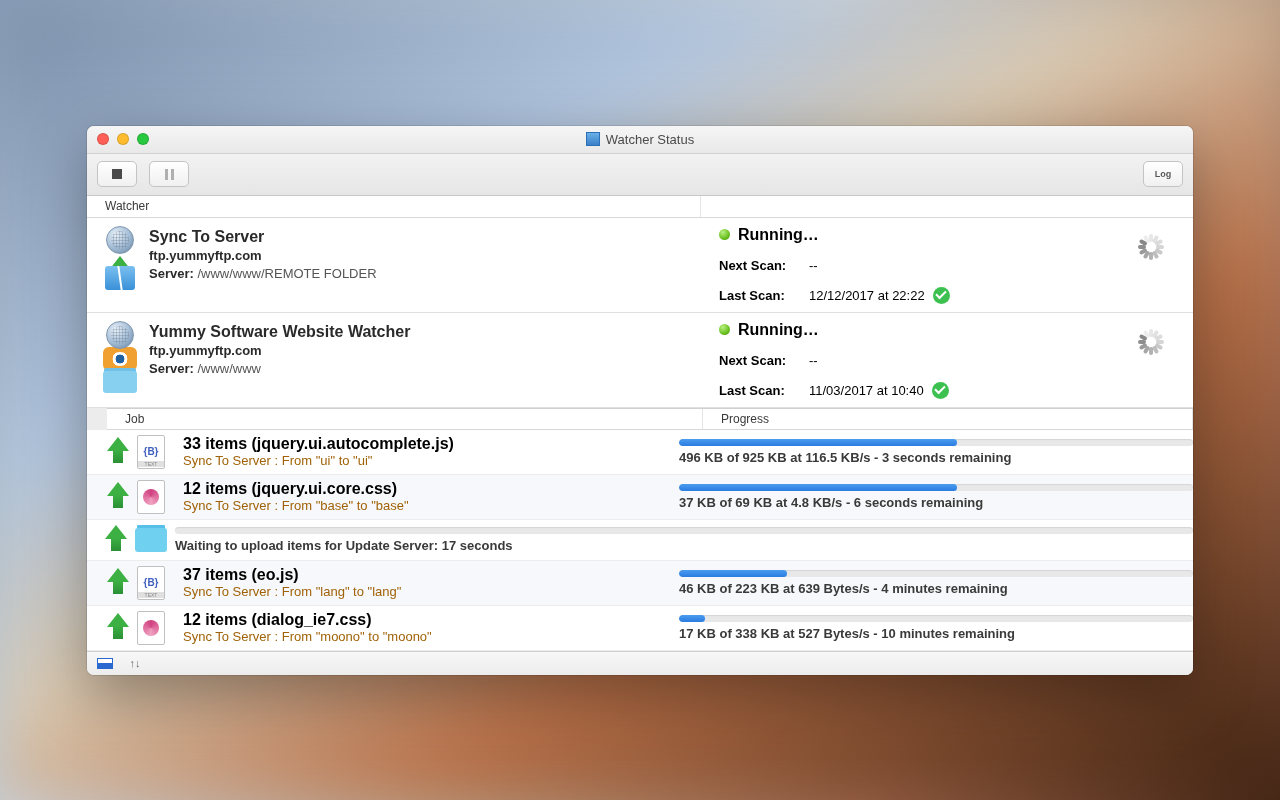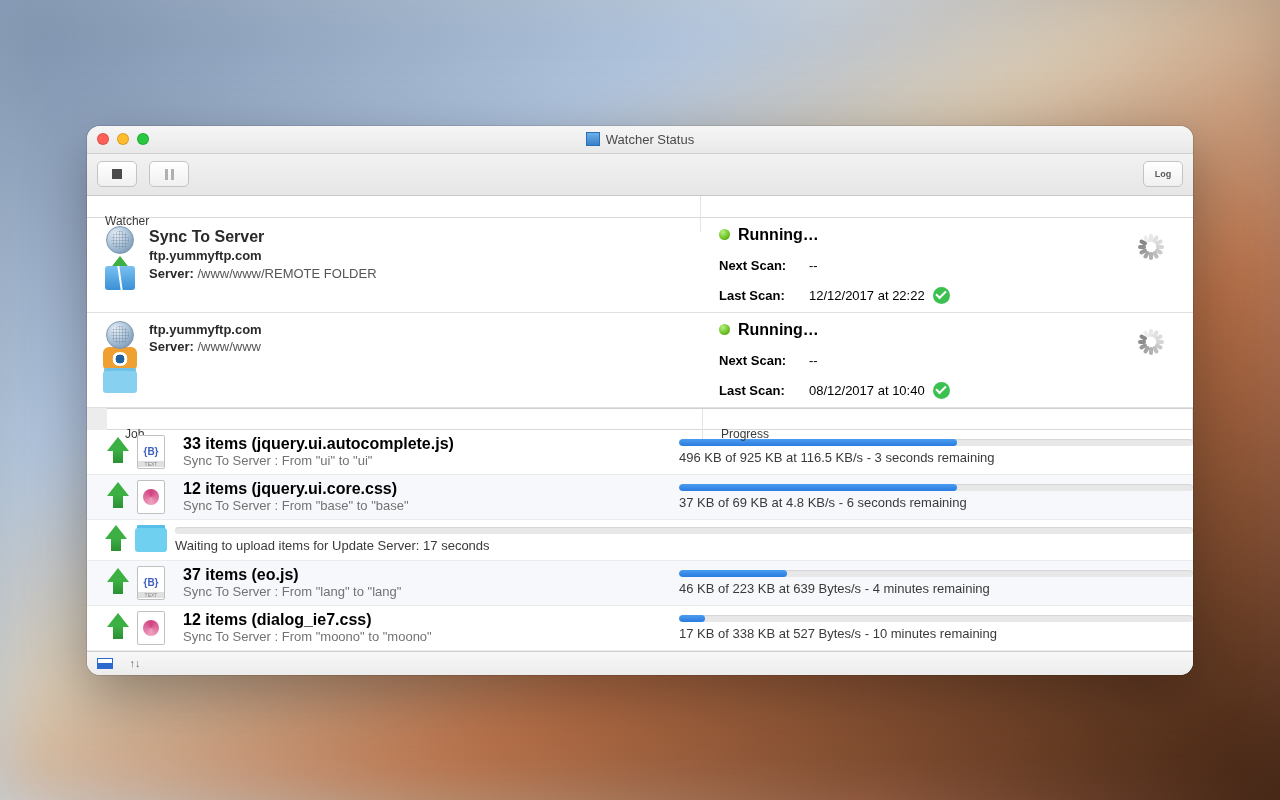--- a/index.html
+++ b/index.html
@@ -13,21 +13,21 @@
   .desktop-blur {
     position: absolute; inset: 0;
     background: linear-gradient(to bottom right, #7a8da8, #b0c4de 30%, #d8c8b0 45%, #b87048 65%, #3a2010 100%);
     filter: blur(30px);
     z-index: 0;
   }
   .window {
     position: relative; z-index: 1;
     width: 1106px;
     background: #ececec;
-    border-radius: 13px;
+    border-radius: 7px;
     box-shadow: 0 20px 60px rgba(0,0,0,0.35), 0 0 0 1px rgba(0,0,0,0.1);
     overflow: hidden;
   }
   .titlebar {
     height: 28px;
     background: linear-gradient(#f6f6f6, #e8e8e8);
     border-bottom: 1px solid #d0d0d0;
     display: flex; align-items: center; position: relative;
   }
   .traffic { display: flex; gap: 8px; margin-left: 10px; }
@@ -50,21 +50,21 @@
   .stop-glyph { width: 10px; height: 10px; background: #4a4a4a; }
   .pause-glyph { display: flex; gap: 3px; }
   .pause-glyph span { width: 3px; height: 11px; background: #b0b0b0; }
   .log-glyph { font-size: 9px; font-weight: bold; color: #5a5a5a; position: relative; }
   .log-glyph::before { content: ""; position: absolute; top: -8px; left: -3px; width: 14px; height: 16px; border: 1px solid #6a6a6a; background: #fff; z-index: -1; }
 
   .col-header {
     height: 22px; background: #ffffff; border-bottom: 1px solid #d8d8d8;
     display: flex; font-size: 12px; color: #3a3a3a;
   }
-  .col-header .col { padding: 18px 18px; border-right: 1px solid #e4e4e4; }
+  .col-header .col { padding: 3px 18px; border-right: 1px solid #e4e4e4; }
   .col-w { flex: 0 0 614px; }
   .col-s { flex: 1; position: relative; }
   .sort-caret { position: absolute; right: 12px; top: 7px; width: 0; height: 0; border-left: 4px solid transparent; border-right: 4px solid transparent; border-bottom: 5px solid #5a5a5a; }
 
   .watchers { background: #fff; }
   .watcher-row { display: flex; border-bottom: 1px solid #e0e0e0; padding: 8px 0; }
   .watcher-left { flex: 0 0 614px; display: flex; padding-left: 10px; }
   .watcher-icons { width: 46px; position: relative; display: flex; flex-direction: column; align-items: center; gap: 2px; }
   .globe-icon { width: 28px; height: 28px; border-radius: 50%; background: radial-gradient(circle at 35% 30%, #e8f0f8, #a8c0d8 50%, #6080a0); border: 1px solid #8098b0; position: relative; }
   .globe-icon::after { content: ""; position: absolute; inset: 4px; border-radius: 50%; background: repeating-linear-gradient(0deg, transparent 0 2px, rgba(80,100,120,0.25) 2px 3px), repeating-linear-gradient(90deg, transparent 0 2px, rgba(80,100,120,0.25) 2px 3px); }
@@ -113,22 +113,22 @@
   .up-arrow-sm { position: relative; width: 26px; height: 30px; }
   .up-arrow-sm::before { content: ""; position: absolute; top: 0; left: 2px; width: 0; height: 0; border-left: 11px solid transparent; border-right: 11px solid transparent; border-bottom: 14px solid #3cb043; }
   .up-arrow-sm::after { content: ""; position: absolute; top: 13px; left: 8px; width: 10px; height: 13px; background: linear-gradient(#3cb043,#2a9035); }
   .file-icon { width: 28px; height: 34px; background: #fff; border: 1px solid #c0c0c0; border-radius: 2px; position: relative; display: flex; align-items: center; justify-content: center; font-size: 7px; color: #888; }
   .file-icon.text::after { content: "TEXT"; position: absolute; bottom: 1px; left: 0; right: 0; text-align: center; font-size: 5px; background: #e0e0e0; }
   .css-swirl { width: 16px; height: 16px; border-radius: 50%; background: conic-gradient(#d04080, #f0a0c0, #d04080); }
   .folder-cyan { width: 32px; height: 24px; background: #70d0f0; border-radius: 3px; box-shadow: 0 -5px 0 -2px #58c0e8; }
 
   .job-text { flex: 0 0 504px; font-size: 13px; padding-left: 8px; }
   .job-text .title { font-size: 16px; font-weight: bold; }
-  .job-text .sub { color: #737373; font-size: 13px; }
-  .job-progress { flex: 1; font-size: 13px; color: #3a3a3a; }
+  .job-text .sub { color: #a16207; font-size: 13px; }
+  .job-progress { flex: 1; font-size: 13px; color: #3a3a3a; font-weight: bold; }
   .prog-bar { width: 100%; height: 7px; background: #e8e8e8; border-radius: 4px; overflow: hidden; margin-bottom: 4px; box-shadow: inset 0 1px 1px rgba(0,0,0,0.08); }
   .prog-fill { height: 100%; background: linear-gradient(#4a9cf0, #2a7ce0); border-radius: 4px; }
 
   .footer { height: 24px; background: linear-gradient(#f8f8f8,#ececec); border-top: 1px solid #d0d0d0; display: flex; align-items: center; padding: 0 8px; gap: 10px; }
   .foot-btn { width: 20px; height: 16px; display: flex; align-items: center; justify-content: center; }
   .view-icon { width: 16px; height: 11px; border: 1.5px solid #2a6ad0; background: linear-gradient(#fff 45%, #2a6ad0 45%); }
   .sort-icon { font-size: 11px; color: #6a6a6a; }
 </style>
 </head>
 <body>
@@ -215,37 +215,38 @@
       <div class="watcher-row">
         <div class="watcher-left">
           <div class="watcher-icons">
             <div class="globe-icon"></div>
             <div class="eye-icon">
               <div class="pupil"></div>
             </div>
             <div class="folder-icon-small"></div>
           </div>
           <div class="watcher-info">
+            <div class="name">Yummy Software Website Watcher</div>
             <div class="info-line"><span class="lbl">ftp.yummyftp.com</span></div>
             <div class="info-line"><span class="lbl">Server:</span> <span class="val">/www/www</span></div>
           </div>
         </div>
         <div class="watcher-right">
           <div class="status-block">
             <div class="status-head">
               <span class="green-dot"></span>
               <span>Running…</span>
             </div>
             <div class="scan-line">
               <span class="lbl">Next Scan:</span>
               <span>--</span>
             </div>
             <div class="scan-line">
               <span class="lbl">Last Scan:</span>
-              <span>08/12/2017 at 10:40</span>
+              <span>11/03/2017 at 10:40</span>
               <span class="check"></span>
             </div>
           </div>
           <div class="spinner">
             <span></span>
             <span></span>
             <span></span>
             <span></span>
             <span></span>
             <span></span>

